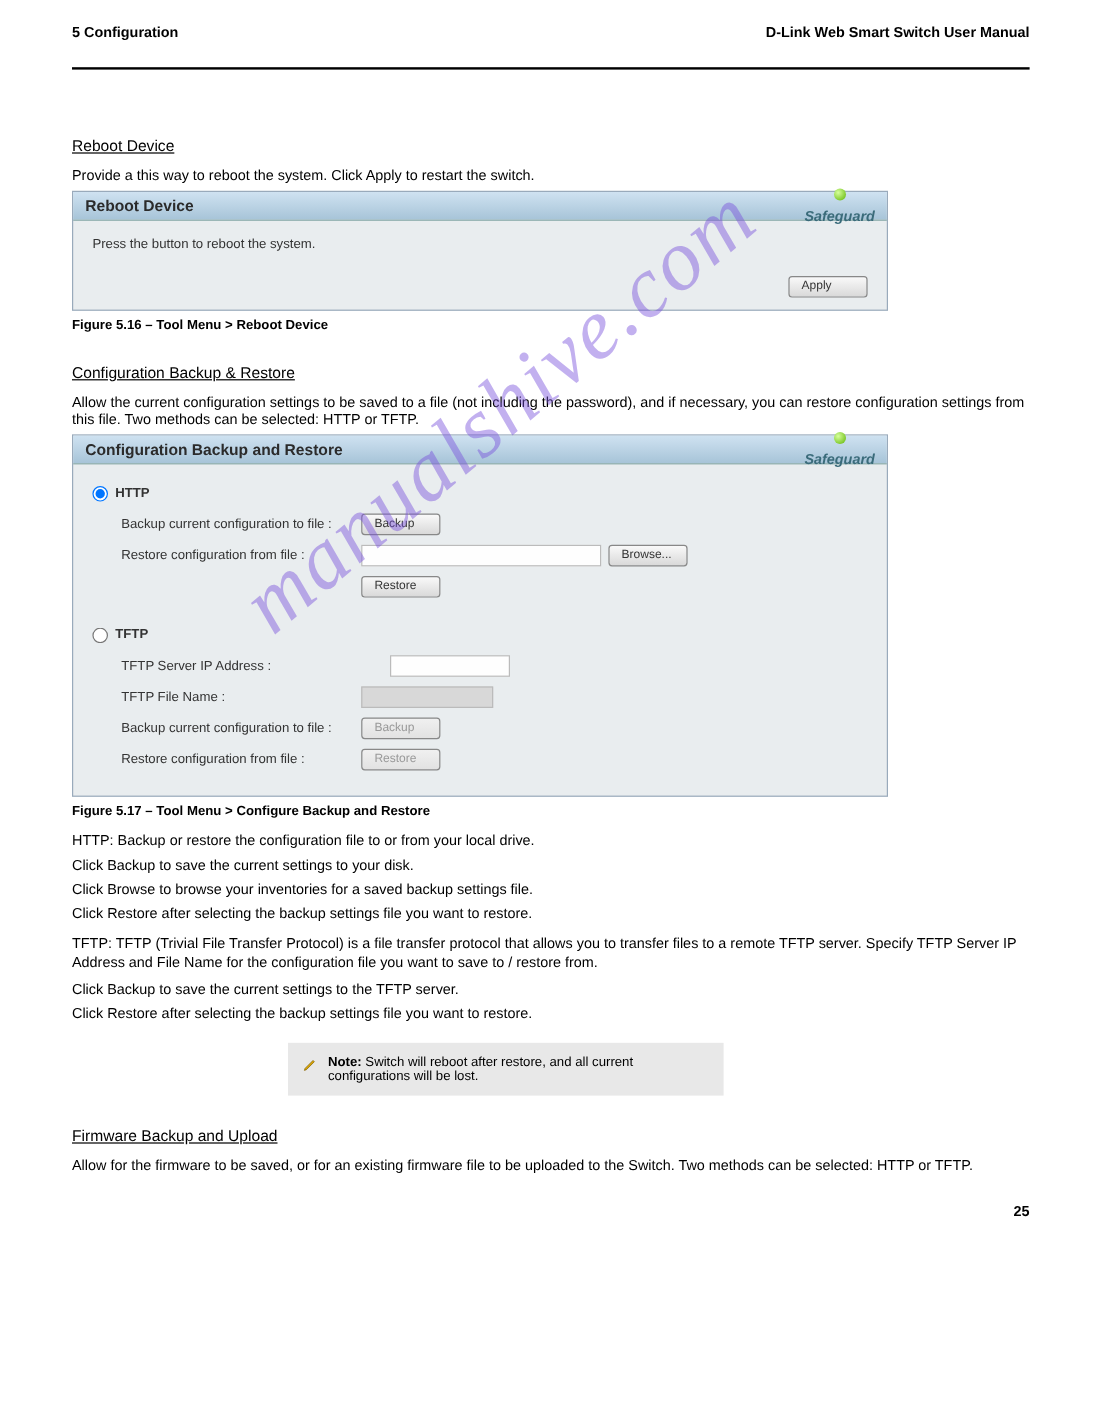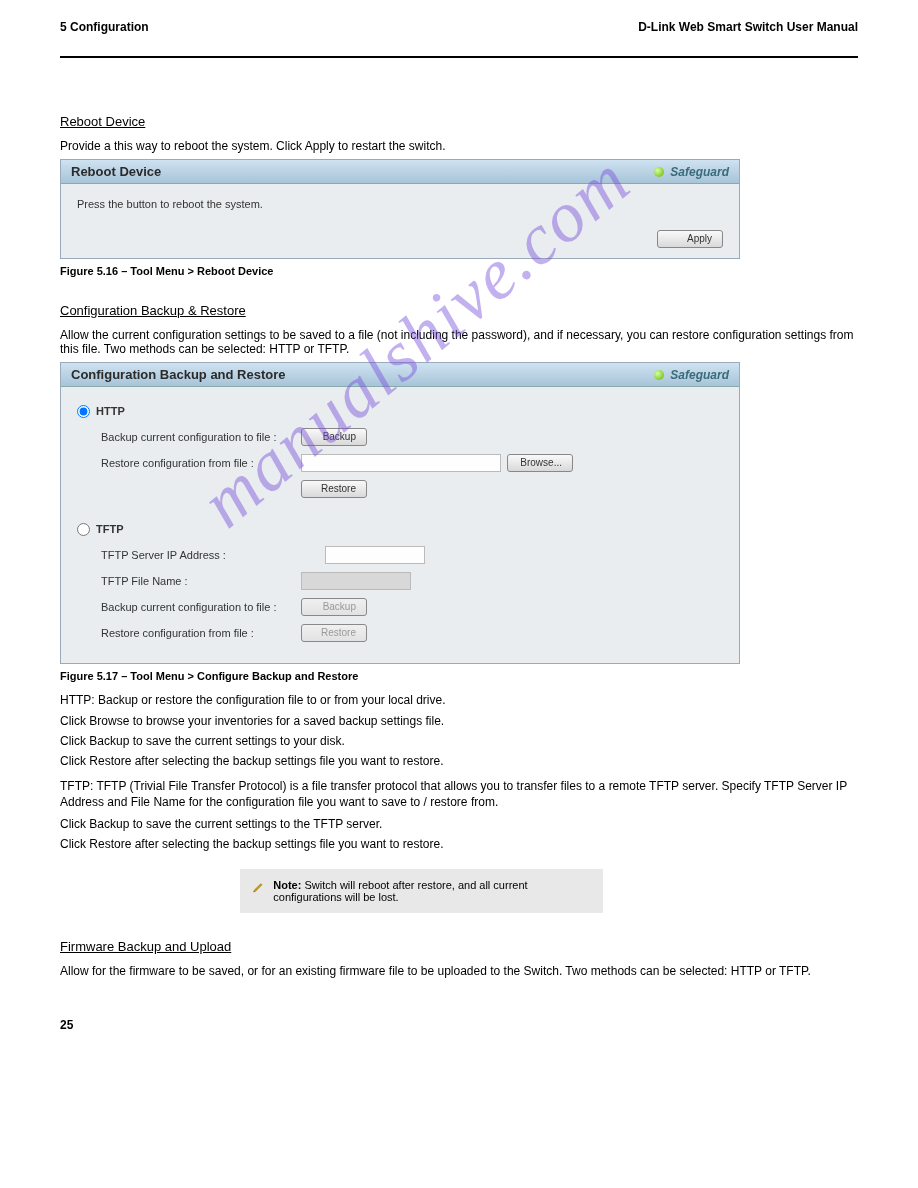--- a/index.html
+++ b/index.html
@@ -21,30 +21,30 @@
     background: linear-gradient(#cfe2f1, #a7c4d8);
     border-bottom: 1px solid #8aa;
     display: flex;
     align-items: center;
     justify-content: space-between;
     padding: 0 10px;
     font-size: 13px;
     font-weight: bold;
     color: #2b2b2b;
   }
-  .safeguard { display: flex; align-items: center; gap: 6px; font-size: 12px; font-weight: bold; color: #3a6b7a; font-style: italic; }
+  .safeguard { display: flex; align-items: center; gap: 6px; font-size: 12px; font-weight: bold; color: #3a6b7a; font-style: italic; flex-direction: column; }
   .dot { width: 10px; height: 10px; border-radius: 50%; background: radial-gradient(circle at 35% 35%, #d6ff9c, #5db300); }
   .panel-body { padding: 14px 16px; }
   .row { display: flex; align-items: center; margin-bottom: 6px; min-height: 20px; }
   .label { width: 200px; font-size: 11px; }
   .btn {
     height: 18px; min-width: 66px;
     background: linear-gradient(#f9f9f9,#d9d9d9);
     border: 1px solid #888; border-radius: 3px;
-    font-size: 10px; text-align: right; line-height: 16px;
+    font-size: 10px; text-align: left; line-height: 16px;
     cursor: pointer; padding: 0 10px;
   }
   .btn.disabled { color: #999; background: linear-gradient(#f0f0f0,#e2e2e2); cursor: default; }
   .apply-row { display:flex; justify-content:flex-end; padding: 6px 16px 10px 0; }
   .fileinput { width: 200px; height: 18px; border: 1px solid #bbb; background: #fefefe; }
   .fileinput.gray { background: #d8d8d8; }
   .caption { font-size: 11px; font-weight: bold; margin-top: 6px; }
   .para { font-size: 12px; margin-top: 10px; line-height: 1.35; }
   .desc { font-size: 12px; margin-top: 6px; }
   .notebox { display:flex; gap:8px; align-items:flex-start; background:#e8e8e8; width:363px; padding:10px 12px; margin-top:18px; margin-left:180px; font-size:11px; }
@@ -144,37 +144,37 @@
         <span class="label">Restore configuration from file :</span>
         <span class="btn disabled">Restore</span>
       </div>
 
     </div>
   </div>
   <div class="caption">Figure 5.17 – Tool Menu &gt; Configure Backup and Restore</div>
 
   
   <div class="para">HTTP: Backup or restore the configuration file to or from your local drive.</div>
+  <div class="bodytxt">Click Backup to save the current settings to your disk.</div>
   <div class="bodytxt">Click Browse to browse your inventories for a saved backup settings file.</div>
-  <div class="bodytxt">Click Backup to save the current settings to your disk.</div>
   <div class="bodytxt">Click Restore after selecting the backup settings file you want to restore.</div>
   <div class="para">TFTP: TFTP (Trivial File Transfer Protocol) is a file transfer protocol that allows you to transfer files to a remote TFTP server. Specify TFTP Server IP Address and File Name for the configuration file you want to save to / restore from.</div>
   <div class="bodytxt">Click Backup to save the current settings to the TFTP server.</div>
   <div class="bodytxt">Click Restore after selecting the backup settings file you want to restore.</div>
 
   <div class="notebox">
     <svg class="pencil" viewBox="0 0 24 24">
       <path d="M3 21l3-1 12-12-2-2L4 18l-1 3z" fill="#d9a400" stroke="#7a5b00" stroke-width="1"></path>
     </svg>
     <div>
       <span style="font-weight:bold;">Note:</span>
       <span>Switch will reboot after restore, and all current configurations will be lost.</span>
     </div>
   </div>
 
   
   <div class="section-link">Firmware Backup and Upload</div>
   <div class="desc">Allow for the firmware to be saved, or for an existing firmware file to be uploaded to the Switch. Two methods can be selected: HTTP or TFTP.</div>
 
-  <div style="text-align:left; margin-top:40px; font-size:12px; font-weight:bold;">25</div>
+  <div style="text-align:right; margin-top:24px; font-size:12px; font-weight:bold;">25</div>
 
   <div class="watermark">manualshive.com</div>
 </div>
 
 </body></html>

